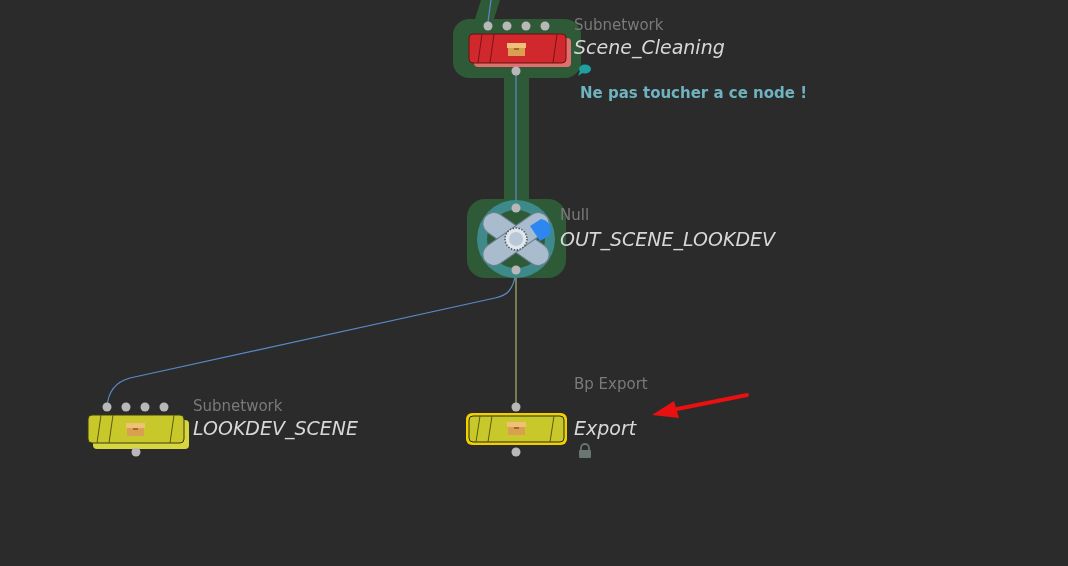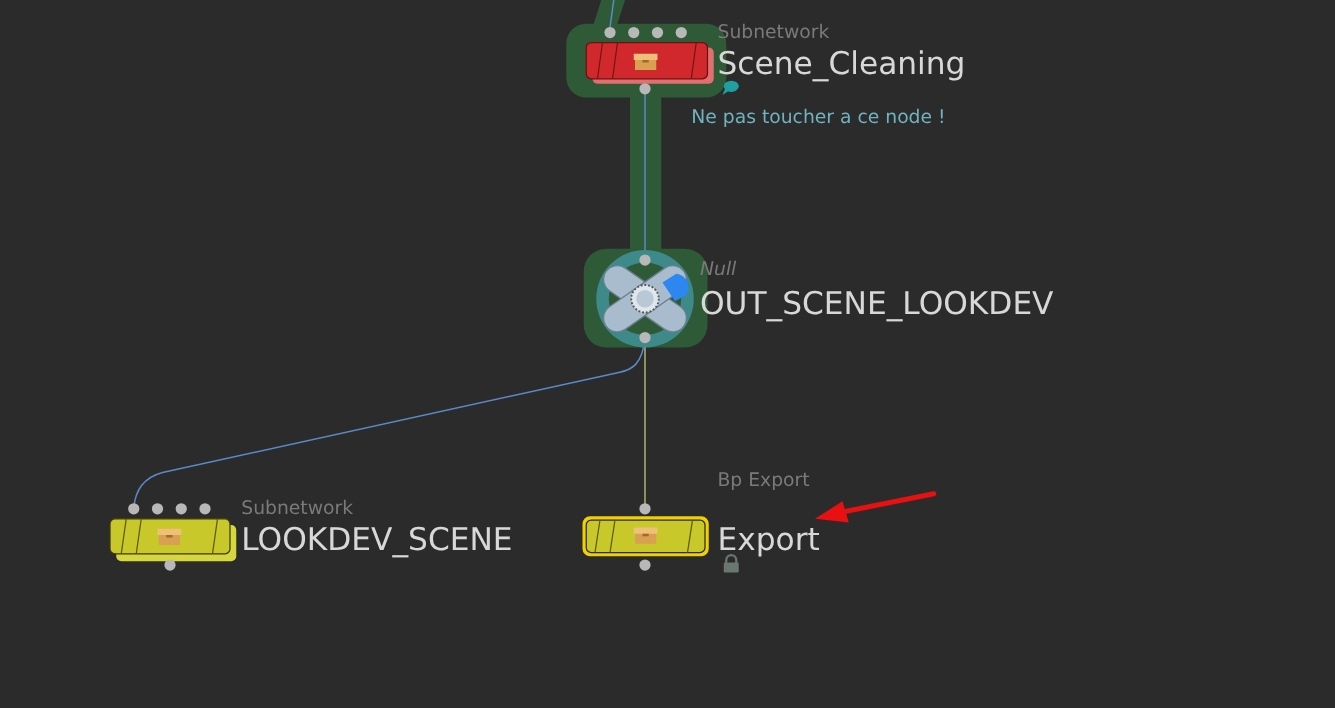--- a/index.html
+++ b/index.html
@@ -5,21 +5,21 @@
   html, body { margin: 0; padding: 0; }
   body {
     width: 1068px; height: 566px; overflow: hidden;
     background: #2b2b2b;
     font-family: "DejaVu Sans", sans-serif;
     position: relative;
   }
   #canvas { position: absolute; left: 0; top: 0; width: 1068px; height: 566px; }
   .label { position: absolute; white-space: nowrap; }
   .type-label { color: #7a7a7a; font-size: 15px; text-align: center; }
-  .name-label { color: #d8d8d8; font-size: 25px; }
+  .name-label { color: #d8d8d8; font-size: 19px; font-style: italic; }
   .comment { color: #6fb3c0; font-size: 15px; }
 </style>
 </head>
 <body>
 
 <svg id="canvas" viewBox="0 0 1068 566" xmlns="http://www.w3.org/2000/svg">
   <defs>
     <clipPath id="clipRed">
         <rect x="469" y="34" width="97" height="29" rx="4"></rect>
       </clipPath>
@@ -125,22 +125,22 @@
   </g>
 
   <g>
     <line x1="747" y1="395" x2="672" y2="410" stroke="#e81010" stroke-width="4" stroke-linecap="round"></line>
     <path d="M652 415 L674 401 L679 418 Z" fill="#e81010"></path>
   </g>
 </svg>
 
 <div class="label type-label" style="left:574px; top:16px;">Subnetwork</div>
 <div class="label name-label" style="left:574px; top:36px;">Scene_Cleaning</div>
-<div class="label comment" style="left:553px; top:84px;">Ne pas toucher a ce node !</div>
+<div class="label comment" style="left:580px; top:84px;font-weight:bold;">Ne pas toucher a ce node !</div>
 
-<div class="label type-label" style="left:560px; top:206px;font-style:italic;">Null</div>
+<div class="label type-label" style="left:560px; top:206px;">Null</div>
 <div class="label name-label" style="left:560px; top:228px;">OUT_SCENE_LOOKDEV</div>
 
 <div class="label type-label" style="left:193px; top:397px;">Subnetwork</div>
 <div class="label name-label" style="left:193px; top:417px;">LOOKDEV_SCENE</div>
 
 <div class="label type-label" style="left:574px; top:375px;">Bp Export</div>
 <div class="label name-label" style="left:574px; top:417px;">Export</div>
 
 </body></html>

